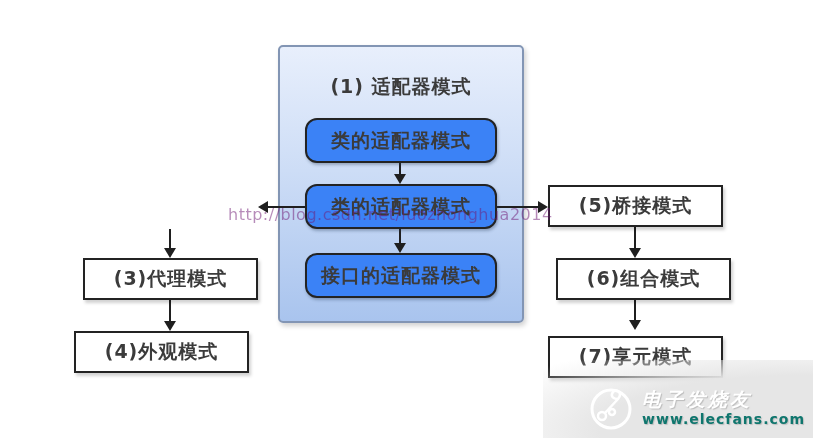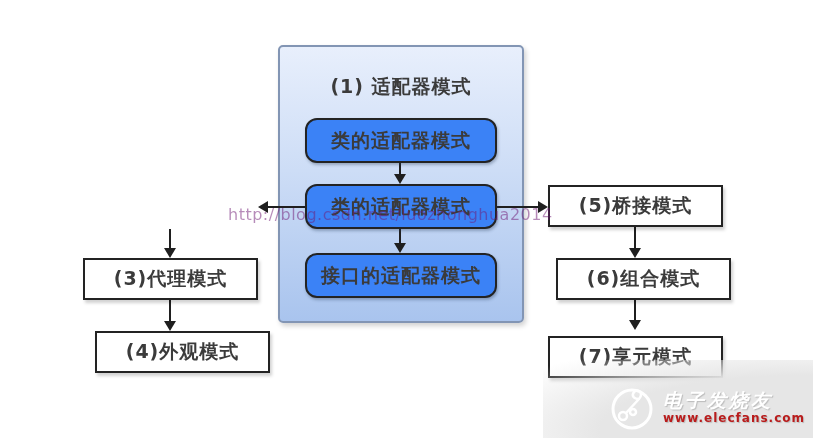--- a/index.html
+++ b/index.html
@@ -61,38 +61,38 @@
   .logo {
     position:absolute; right:8px; bottom:6px; z-index:4;
     display:flex; align-items:center; gap:7px;
   }
   .logo-texts { display:flex; flex-direction:column; line-height:1.15; }
   .logo-cn {
     color:#ffffff; font-size:19px; font-weight:bold; font-style:italic;
     letter-spacing:3px; text-shadow:1px 1px 1px rgba(160,160,160,0.6);
   }
   .logo-url {
-    color:#b91c1c; font-size:12px; font-weight:bold; letter-spacing:1px;
+    color:#0f766e; font-size:14px; font-weight:bold; letter-spacing:1px;
     text-shadow:1px 1px 1px rgba(160,160,160,0.6);
   }
 </style>
 </head>
 <body>
 
 <div class="stage">
 
   <div class="panel"></div>
   <div class="panel-title">(1) 适配器模式</div>
 
   <div class="inner-box" style="top:118px;">类的适配器模式</div>
   <div class="inner-box" style="top:184px;">类的适配器模式</div>
   <div class="inner-box" style="top:253px;text-align:right;">接口的适配器模式</div>
 
   <div class="side-box" style="left:83px; top:258px;">(3)代理模式</div>
-  <div class="side-box" style="left:95px; top:331px;">(4)外观模式</div>
+  <div class="side-box" style="left:74px; top:331px;">(4)外观模式</div>
 
   <div class="side-box" style="left:548px; top:185px;">(5)桥接模式</div>
   <div class="side-box" style="left:532px; top:258px;margin-left:24px;">(6)组合模式</div>
   <div class="side-box" style="left:548px; top:330px;margin-top:6px;">(7)享元模式</div>
 
   <div class="vline" style="left:399px; top:163px; height:13px;"></div>
   <div class="head-down" style="left:394px; top:174px;"></div>
 
   <div class="vline" style="left:399px; top:229px; height:16px;"></div>
   <div class="head-down" style="left:394px; top:243px;"></div>

